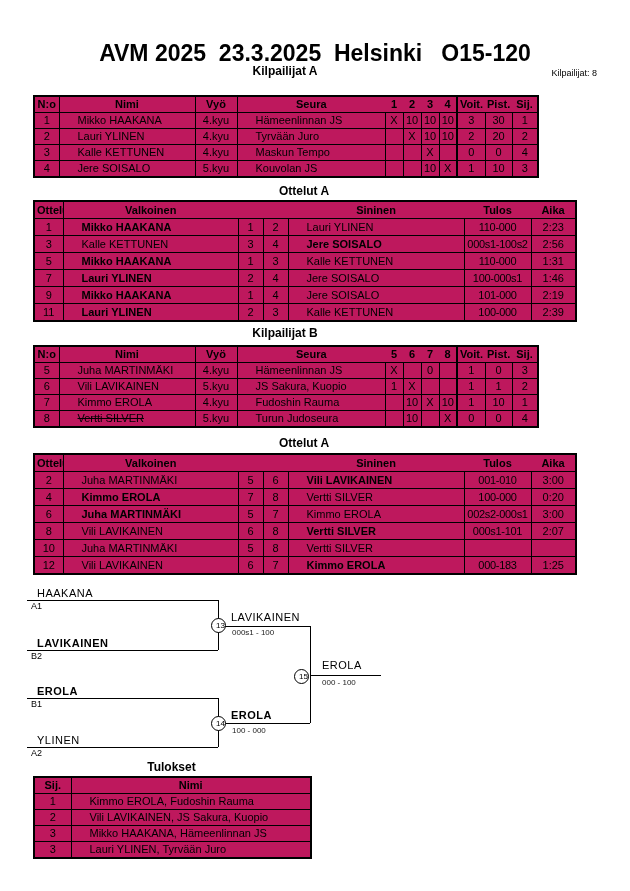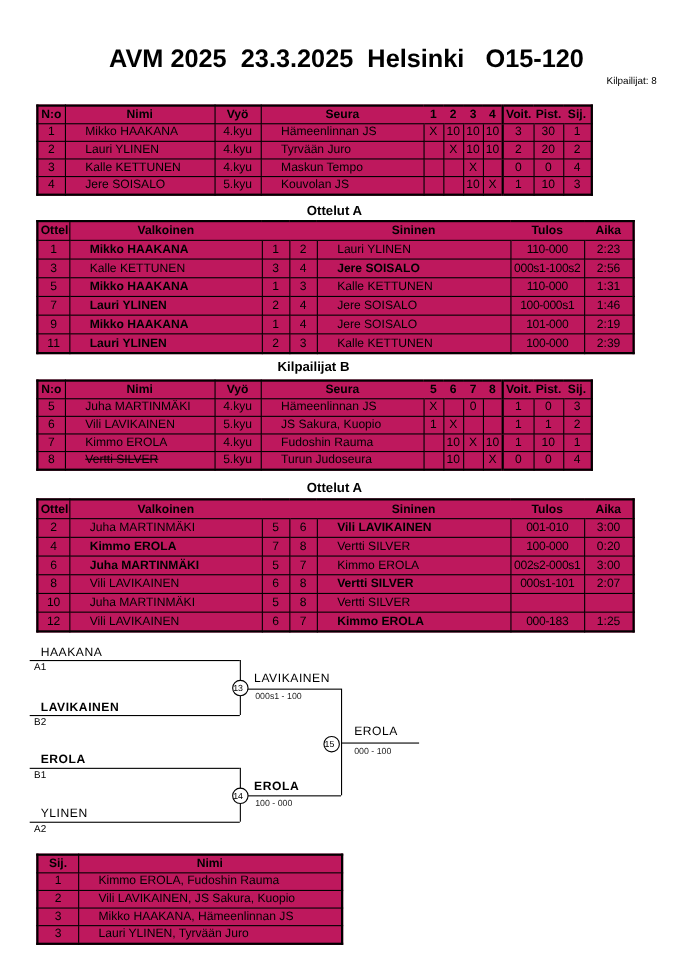--- a/index.html
+++ b/index.html
@@ -16,28 +16,29 @@
   .t td.nbr{border-right:none}
   .t td.res{padding:0;letter-spacing:-0.3px}
   .mt td{height:16px}
   .win{font-weight:bold}
   .strike{text-decoration:line-through}
   .bname{position:absolute;font-size:11px;white-space:nowrap;letter-spacing:.5px}
   .bseed{position:absolute;font-size:9px}
   .bscore{position:absolute;font-size:8px;color:#222;white-space:nowrap}
   .hline{position:absolute;border-top:1px solid #000;height:0}
   .vline{position:absolute;border-left:1px solid #000;width:0}
-  .bcircle{position:absolute;width:13px;height:13px;border:1px solid #000;border-radius:50%;background:#fff;font-size:8px;line-height:13px;text-align:left}
+  .bcircle{position:absolute;width:13px;height:13px;border:1px solid #000;border-radius:50%;background:#fff;font-size:8px;line-height:13px;text-align:right}
 </style>
 </head>
 <body>
 
 <div id="page">
 
   <div class="title">AVM 2025  23.3.2025  Helsinki   O15-120</div>
+  <div class="sec" style="left:33px;top:64px;width:504px">Kilpailijat A</div>
   <div class="note" style="right:33px;top:68px">Kilpailijat: 8</div>
 
   <table class="t" style="left:33px;top:95px;width:504px">
     <colgroup>
         <col style="width:25px">
         <col style="width:136px">
         <col style="width:42px">
         <col style="width:148px">
         <col style="width:18px">
         <col style="width:18px">
@@ -384,20 +385,21 @@
     <div class="bname" style="left:231px;top:611px">LAVIKAINEN</div>
     <div class="bscore" style="left:232px;top:628px">000s1 - 100</div>
     <div class="bcircle" style="left:211px;top:716px">14</div>
     <div class="bname win" style="left:231px;top:709px">EROLA</div>
     <div class="bscore" style="left:232px;top:726px">100 - 000</div>
     <div class="bcircle" style="left:294px;top:669px">15</div>
     <div class="bname" style="left:322px;top:659px">EROLA</div>
     <div class="bscore" style="left:322px;top:678px">000 - 100</div>
   </div>
 
+  <div class="sec" style="left:33px;top:760px;width:277px">Tulokset</div>
 
   <table class="t" style="left:33px;top:776px;width:277px">
     <colgroup>
         <col style="width:37px">
         <col style="width:240px">
       </colgroup>
     <tbody>
         <tr class="hd">
       <td>Sij.</td>
       <td>Nimi</td>

